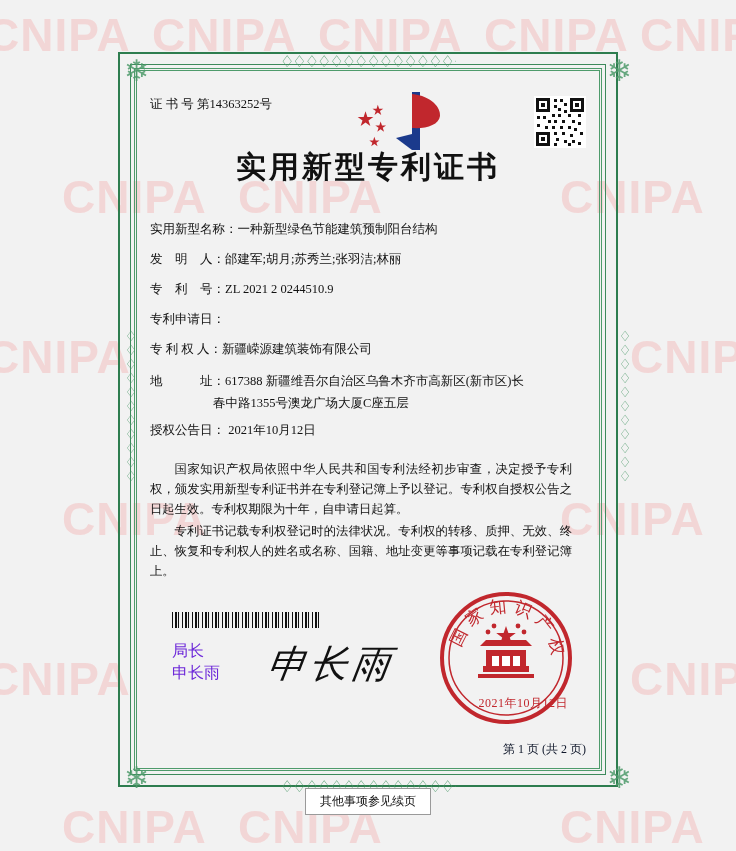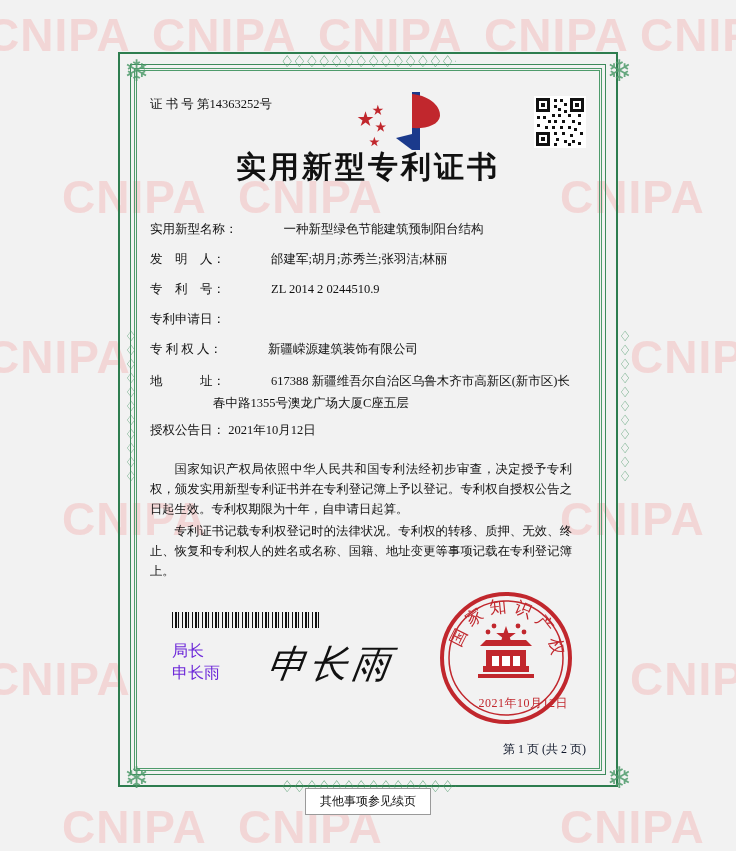--- a/index.html
+++ b/index.html
@@ -106,21 +106,21 @@
     text-align:center;
     font-size:30px;
     font-weight:700;
     letter-spacing:3px;
     color:#111;
     margin-top:34px;
     font-family:Liberation Mono, monospace;
   }
 
   .fields{margin-top:26px;font-size:12.5px;color:#111;line-height:30px;}
-  .field{display:flex;gap:46px;}
+  .field{display:flex;}
   .f-label{white-space:pre;}
   .f-value{}
   .field-2col{display:flex;margin-top:0;}
   .col-left{width:230px;}
   .col-right{}
   .addr-cont{margin-left:63px;}
 
   .body-text{
     margin-top:16px;
     font-size:12.3px;
@@ -297,21 +297,21 @@
       <div class="field">
         <span class="f-label">实用新型名称：</span>
         <span class="f-value">一种新型绿色节能建筑预制阳台结构</span>
       </div>
       <div class="field">
         <span class="f-label">发　明　人：</span>
         <span class="f-value">邰建军;胡月;苏秀兰;张羽洁;林丽</span>
       </div>
       <div class="field">
         <span class="f-label">专　利　号：</span>
-        <span class="f-value">ZL 2014 2 0244510.9</span>
+        <span class="f-value">ZL 2021 2 0244510.9</span>
       </div>
       <div class="field">
         <span class="f-label">专利申请日：</span>
       </div>
       <div class="field">
         <span class="f-label">专 利 权 人：</span>
         <span class="f-value">新疆嵘源建筑装饰有限公司</span>
       </div>
       <div class="field" style="line-height:22px;margin-top:6px;">
         <span class="f-label">地　　　址：</span>

